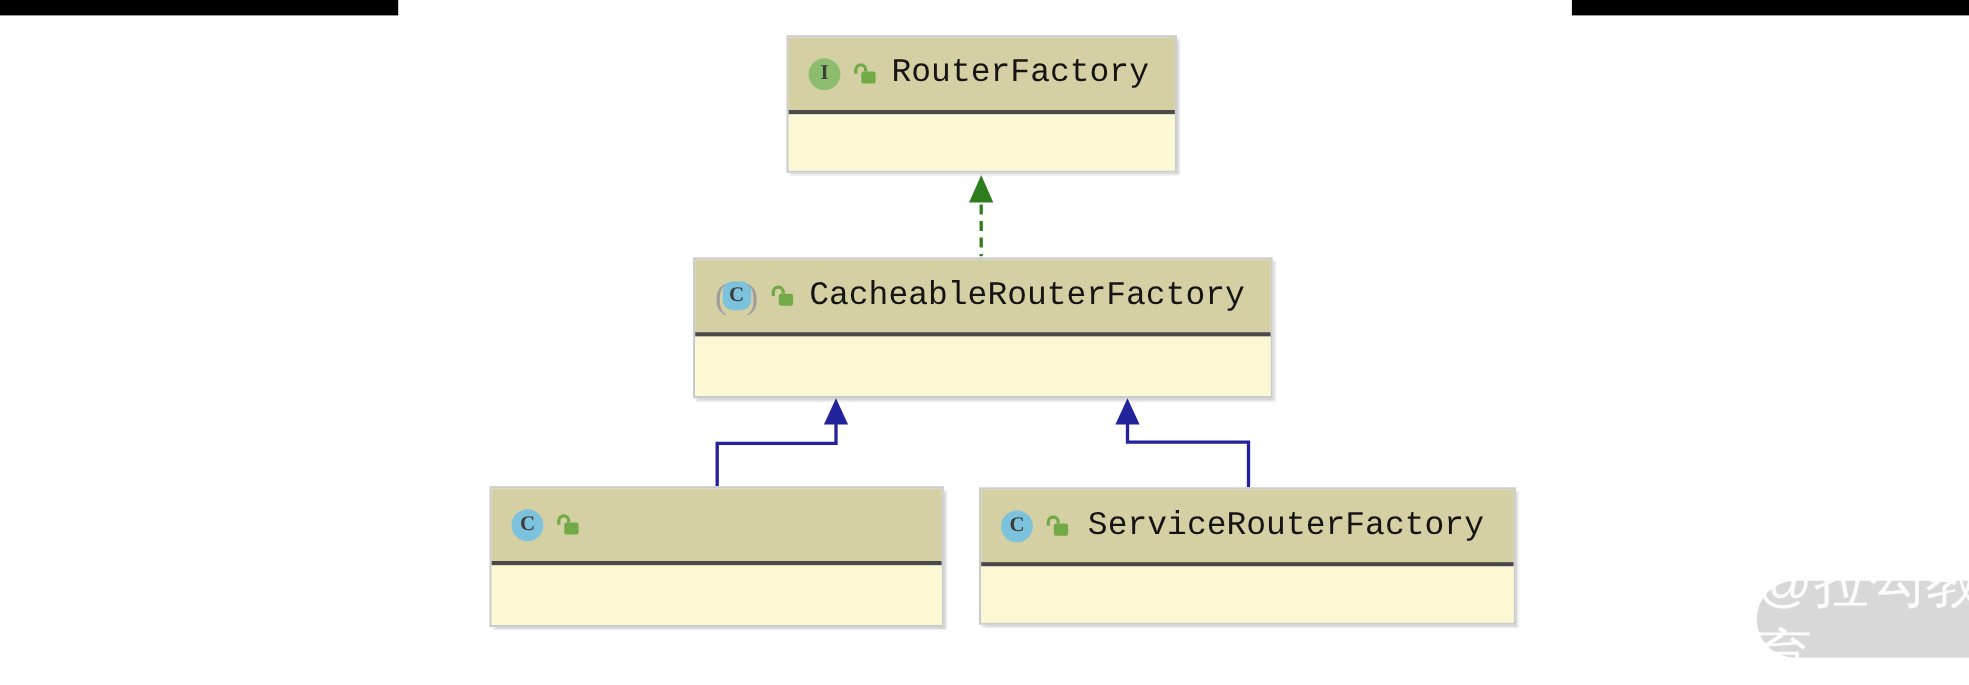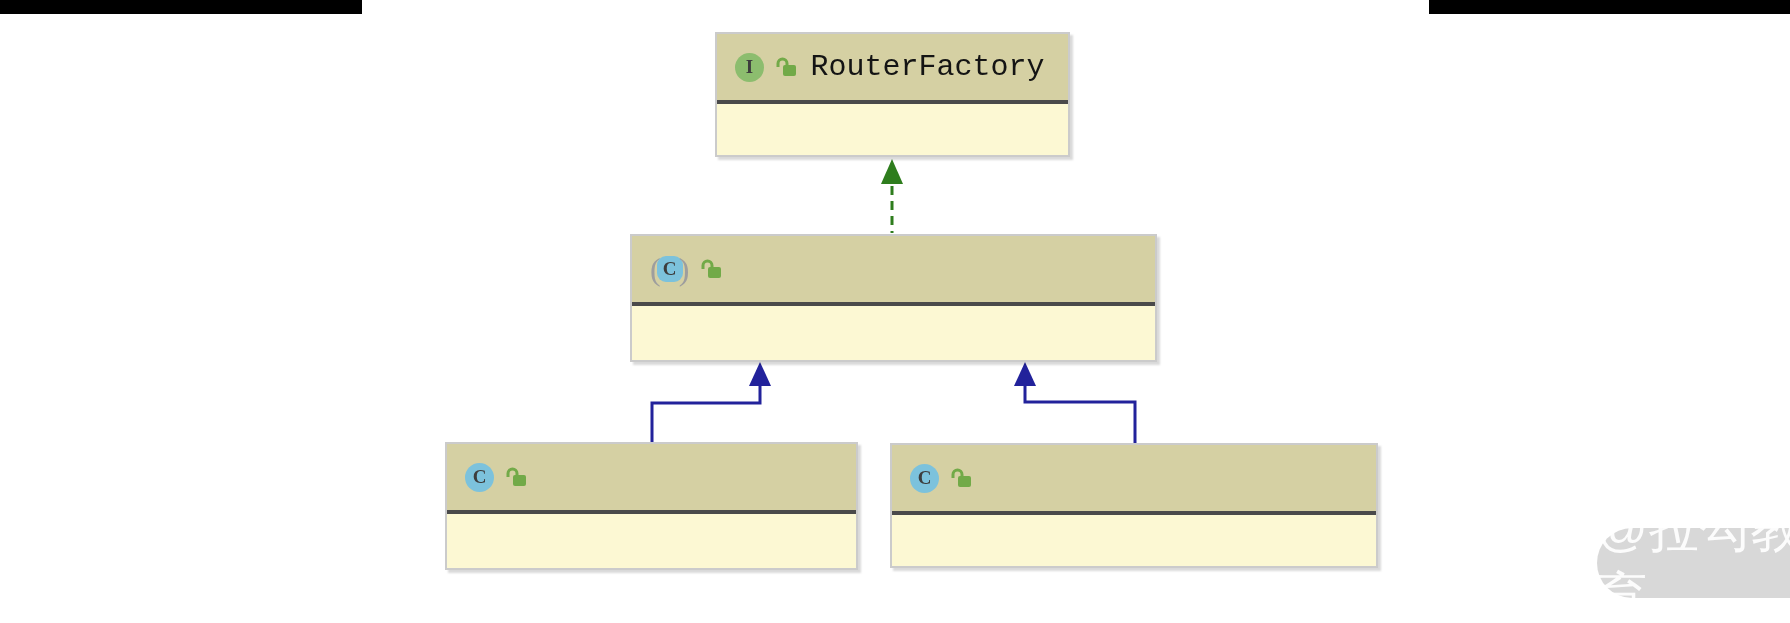--- a/index.html
+++ b/index.html
@@ -114,20 +114,21 @@
   <div class="uml-header">
     <span class="abstract-wrap">
       <span class="paren open">(</span>
       <span class="icon-circle class">C</span>
       <span class="paren close">)</span>
     </span>
     <svg class="lock-icon" width="24" height="24" viewBox="0 0 24 24">
       <path d="M3 12 V8.5 A4.5 4.5 0 0 1 12 8.5 V10" style="fill:none;stroke:var(--lock-green);stroke-width:3;"></path>
       <rect x="8" y="10" width="13" height="11" rx="2" style="fill:var(--lock-green);"></rect>
     </svg>
+    <span class="uml-name">CacheableRouterFactory</span>
   </div>
   <div class="uml-divider"></div>
   <div class="uml-body"></div>
 </div>
 
 <div class="uml-box" style="left:445px;top:442px;width:413px;height:128px;">
   <div class="uml-header">
     <span class="icon-circle class">C</span>
     <svg class="lock-icon" width="24" height="24" viewBox="0 0 24 24">
       <path d="M3 12 V8.5 A4.5 4.5 0 0 1 12 8.5 V10" style="fill:none;stroke:var(--lock-green);stroke-width:3;"></path>
@@ -138,18 +139,19 @@
   <div class="uml-body"></div>
 </div>
 
 <div class="uml-box" style="left:890px;top:443px;width:488px;height:125px;">
   <div class="uml-header">
     <span class="icon-circle class">C</span>
     <svg class="lock-icon" width="24" height="24" viewBox="0 0 24 24">
       <path d="M3 12 V8.5 A4.5 4.5 0 0 1 12 8.5 V10" style="fill:none;stroke:var(--lock-green);stroke-width:3;"></path>
       <rect x="8" y="10" width="13" height="11" rx="2" style="fill:var(--lock-green);"></rect>
     </svg>
+    <span class="uml-name">ServiceRouterFactory</span>
   </div>
   <div class="uml-divider"></div>
   <div class="uml-body"></div>
 </div>
 
 <div class="watermark">@拉勾教育</div>
 
 </body></html>

